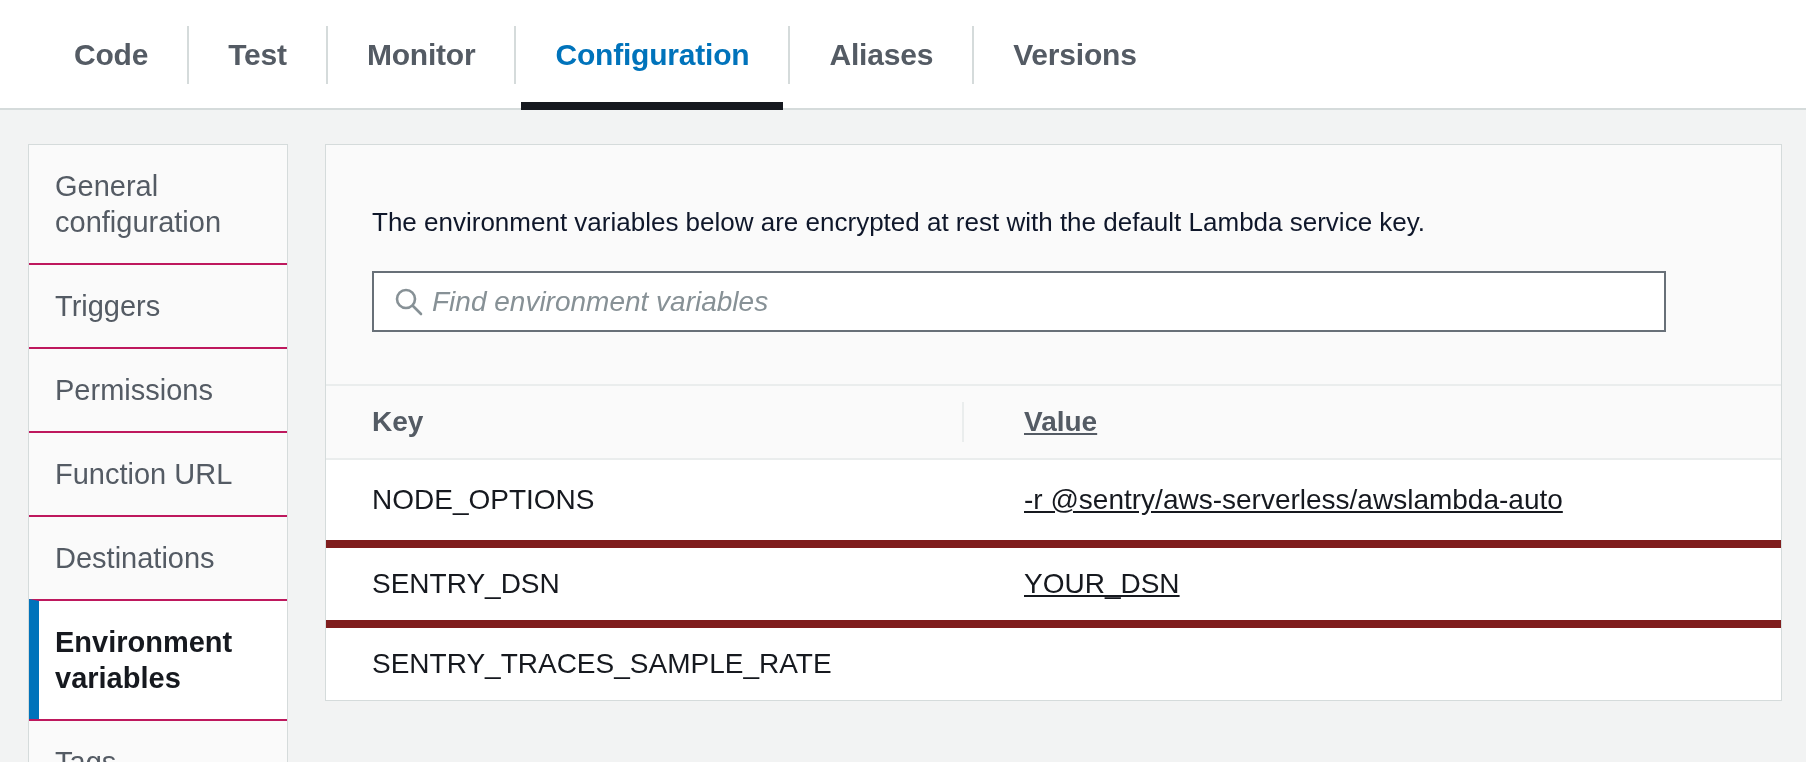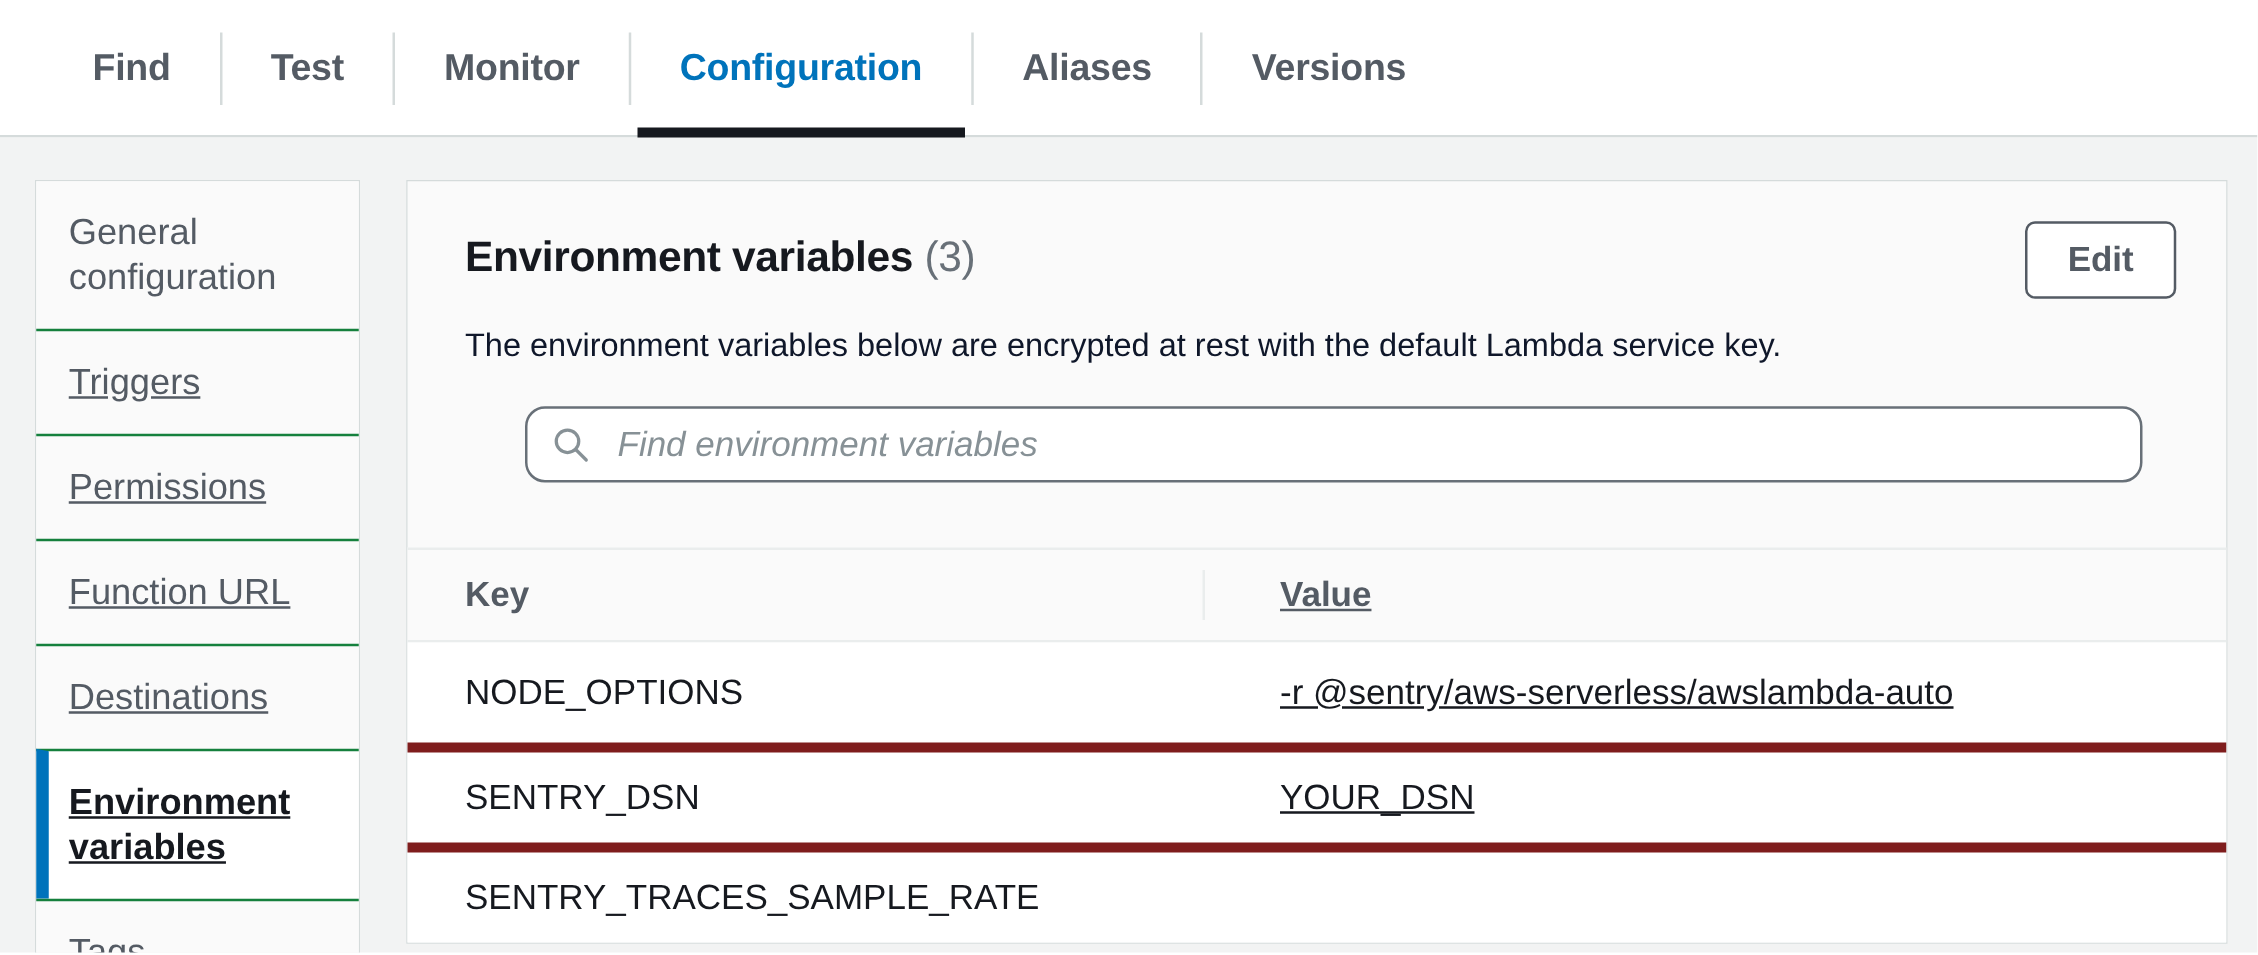--- a/index.html
+++ b/index.html
@@ -22,41 +22,41 @@
 
   
   .page { position:relative; width:1806px; height:652px; background:#f2f3f3;
     overflow:hidden; }
 
   
   .sidebar { position:absolute; left:28px; top:34px; width:260px;
     background:#fafafa; border:1px solid #d5dbdb; border-bottom:none; }
   .side-item { padding:23px 20px 23px 26px; font-size:29px; line-height:36px;
     color:#545b64; cursor:pointer; background:#fafafa; }
-  .side-item + .side-item { border-top:2px solid #15803d;text-decoration:underline; }
+  .side-item + .side-item { border-top:2px solid #be185d; }
   .side-item.active { background:#ffffff; border-left:10px solid #0073bb;
     padding-left:16px; font-weight:700; color:#16191f; }
 
   
   .card { position:absolute; left:325px; top:34px; width:1457px;
     background:#fafafa; border:1px solid #d5dbdb; }
   .card-top { padding:40px 40px 52px 46px; }
   .head-row { display:flex; justify-content:space-between;
     align-items:flex-start; }
   .panel-title { font-size:34px; line-height:42px; font-weight:700;
     color:#16191f; letter-spacing:-0.3px; }
   .panel-title .count { font-weight:400; color:#687078; }
   .edit-btn { margin-top:-8px; height:62px; padding:0 32px; background:#fff;
     border:2px solid #545b64; border-radius:8px; color:#545b64;
     font-family:"Liberation Sans", sans-serif; font-size:28px; font-weight:700;
     cursor:pointer; }
   .desc { margin-top:20px; font-size:26px; line-height:34px; color:#0f172a; }
   .search { margin-top:32px; width:1294px; height:61px; background:#fff;
-    border:2px solid #687078; border-radius:16px; display:flex;
-    align-items:center; padding:0 20px; gap:22px;margin-left:48px; }
+    border:2px solid #687078; border-radius:0; display:flex;
+    align-items:center; padding:0 20px; gap:8px; }
   .search svg { flex:0 0 auto; }
   .search input { flex:1; border:none; outline:none; background:transparent;
     font-family:"Liberation Sans", sans-serif; font-size:28px; color:#16191f; }
   .search input::placeholder { color:#879196; font-style:italic; }
 
   
   .thead, .trow { display:grid; grid-template-columns:590px 1fr;
     padding-left:46px; align-items:center; }
   .thead { height:76px; background:#fafafa; border-top:2px solid #eaeded;
     border-bottom:2px solid #eaeded; font-size:28px; font-weight:700;
@@ -66,21 +66,21 @@
   .cell.val { padding-left:62px;text-decoration:underline; }
   .thead .cell.val { position:relative; }
   .thead .cell.val::before { content:""; position:absolute; left:0; top:50%;
     transform:translateY(-50%); width:2px; height:40px; background:#eaeded; }
 </style>
 </head>
 <body>
 
 <nav class="topbar">
   <div class="tab">
-    <span>Find</span>
+    <span>Code</span>
   </div>
   <div class="tab">
     <span>Test</span>
   </div>
   <div class="tab">
     <span>Monitor</span>
   </div>
   <div class="tab active">
     <span>Configuration</span>
   </div>
@@ -100,27 +100,20 @@
     <div class="side-item">Triggers</div>
     <div class="side-item">Permissions</div>
     <div class="side-item">Function URL</div>
     <div class="side-item">Destinations</div>
     <div class="side-item active">Environment variables</div>
     <div class="side-item">Tags</div>
   </nav>
 
   <section class="card">
     <div class="card-top">
-      <div class="head-row">
-        <h2 class="panel-title">
-          <span>Environment variables</span>
-          <span class="count">(3)</span>
-        </h2>
-        <button class="edit-btn">Edit</button>
-      </div>
       <p class="desc">The environment variables below are encrypted at rest with the default Lambda service key.</p>
       <div class="search">
         <svg width="30" height="30" viewBox="0 0 30 30">
           <circle cx="12" cy="12" r="9" fill="none" stroke="#879196" stroke-width="2.6"></circle>
           <line x1="19" y1="19" x2="27" y2="27" stroke="#879196" stroke-width="2.6" stroke-linecap="round"></line>
         </svg>
         <input type="text" placeholder="Find environment variables" style="">
       </div>
     </div>
 

